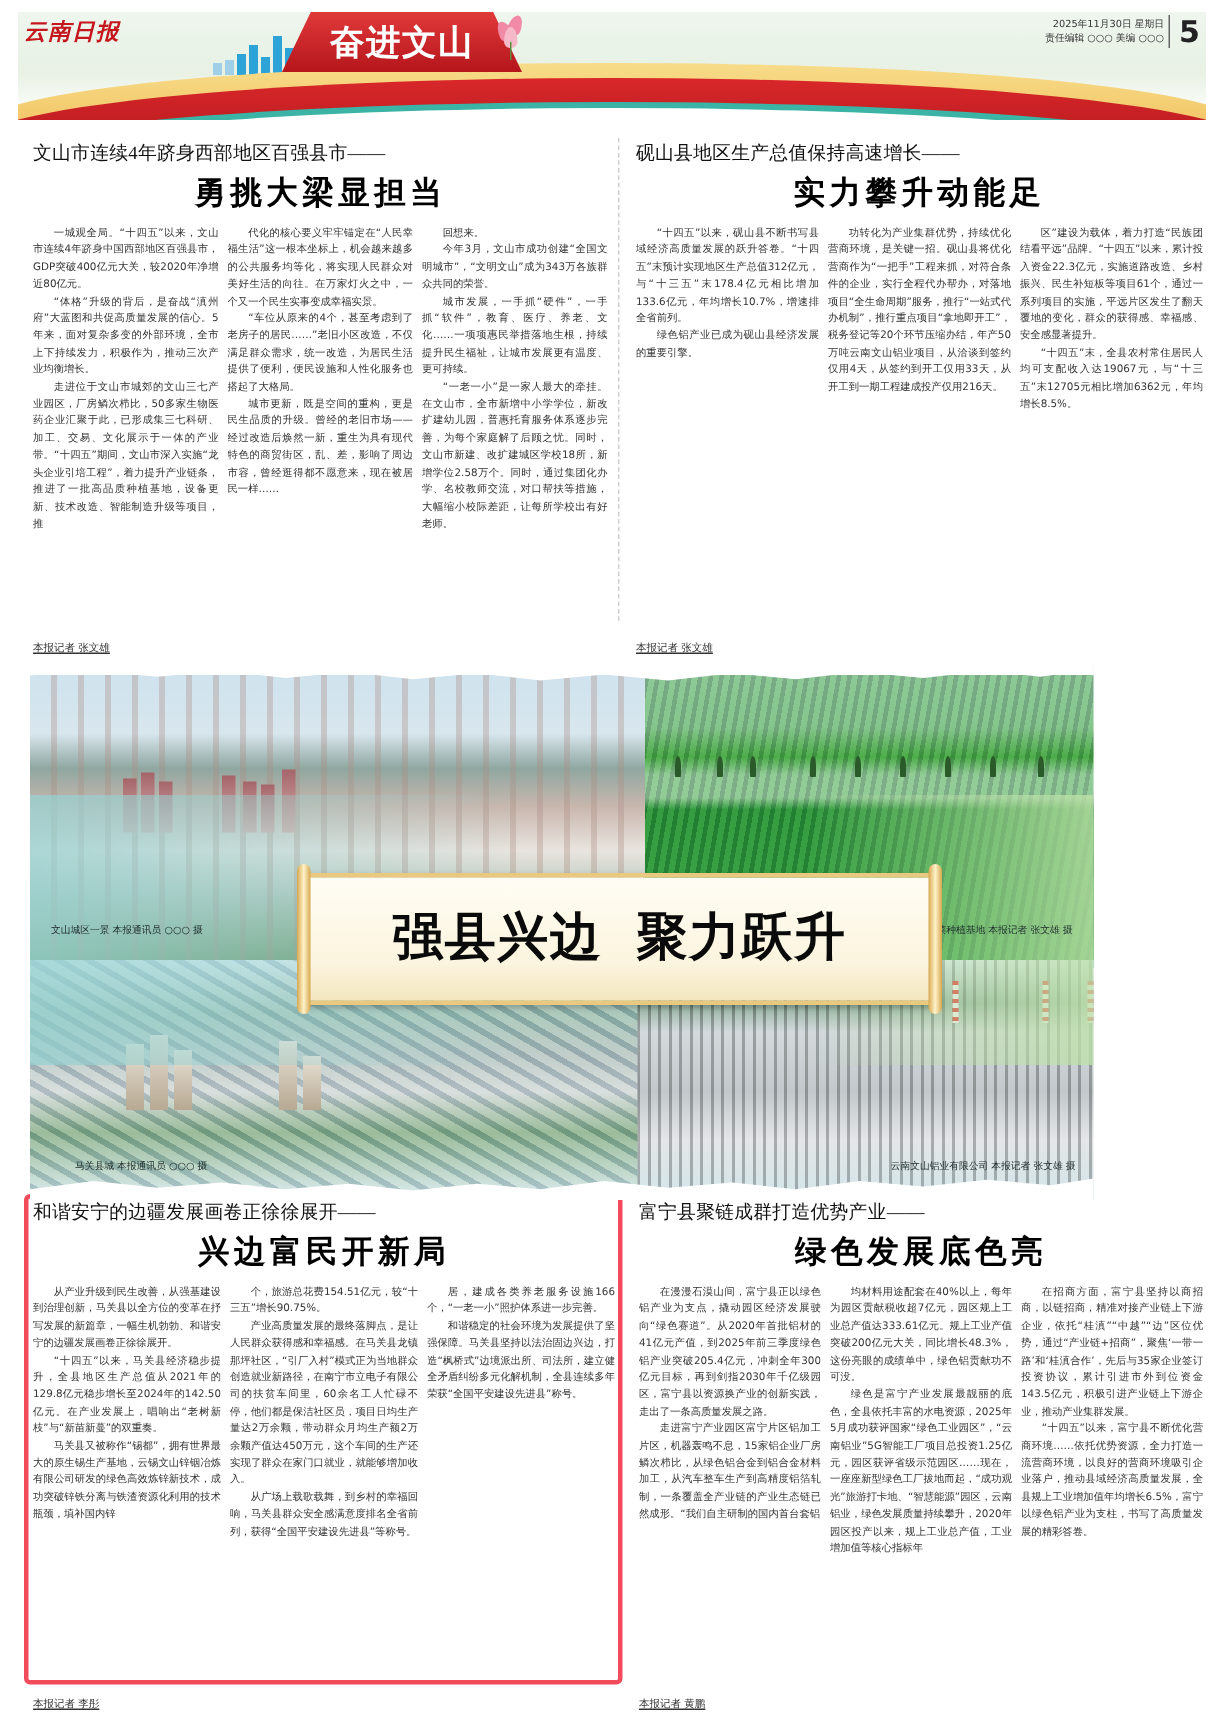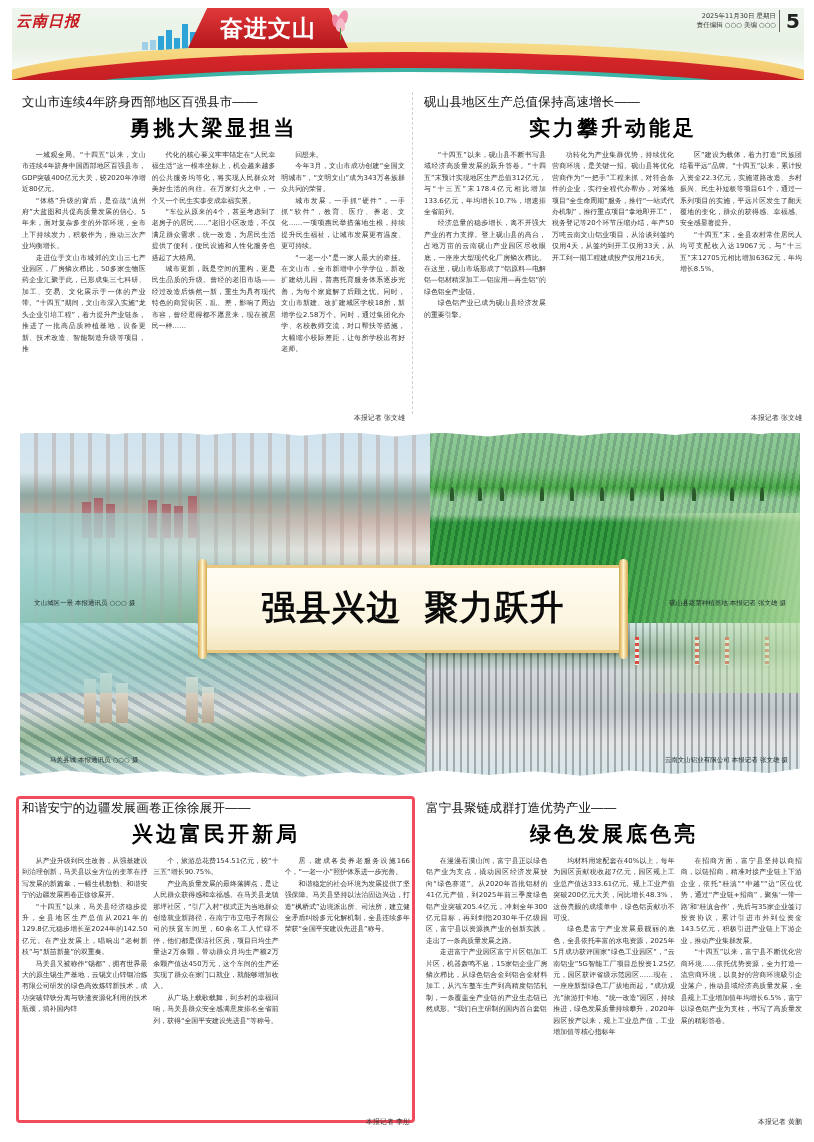--- a/index.html
+++ b/index.html
@@ -19,39 +19,39 @@
   .section-tab { position: absolute; left: 188px; top: 8px; width: 160px; height: 40px; z-index: 3; }
   .section-tab .trap { position: absolute; inset: 0; background: linear-gradient(180deg, #e0393a, #b5161b); clip-path: polygon(12% 0, 88% 0, 100% 100%, 0 100%); }
   .section-tab .label { position: absolute; left: 0; right: 0; top: 5px; text-align: center; color: #fff; font-family: "DejaVu Sans", sans-serif; font-weight: bold; font-size: 23px; letter-spacing: 1px; }
   .flower { position: absolute; left: 332px; top: 10px; width: 18px; height: 28px; z-index: 3; }
   .flower .petal { position: absolute; width: 9px; height: 14px; border-radius: 50% 50% 50% 50% / 70% 70% 30% 30%; background: #f08aa6; }
   .date-block { position: absolute; right: 38px; top: 12px; text-align: right; font-family: "DejaVu Sans", sans-serif; font-size: 6.5px; line-height: 9px; color: #333; z-index: 3; }
   .page-num { position: absolute; right: 14px; top: 10px; font-family: "DejaVu Sans", sans-serif; font-weight: bold; font-size: 20px; color: #222; z-index: 3; padding-left: 6px; border-left: 1px solid #666; line-height: 22px; }
 
   
   .article { position: absolute; }
-  .kicker { font-family: Liberation Sans, sans-serif; font-size: 12.5px; color: #111; letter-spacing: 0.2px; white-space: nowrap; }
+  .kicker { font-family: Liberation Serif, serif; font-size: 12.5px; color: #111; letter-spacing: 0.2px; white-space: nowrap; }
   .headline { font-family: "DejaVu Sans", sans-serif; font-weight: bold; font-size: 21px; color: #000; text-align: center; letter-spacing: 3px; margin-top: 3px; }
   .body-cols { display: flex; gap: 6px; margin-top: 8px; }
   .col { flex: 1; font-family: "DejaVu Sans", sans-serif; font-size: 6.9px; line-height: 11.4px; color: #333; text-align: justify; overflow: hidden; }
   .col p { text-indent: 2em; }
-  .byline { text-align: right; font-family: "DejaVu Sans", sans-serif; font-size: 7px; color: #333; margin-top: 5px; }
+  .byline { text-align: left; font-family: "DejaVu Sans", sans-serif; font-size: 7px; color: #333; margin-top: 19px; text-decoration: underline; }
   .vdivider { position: absolute; left: 412px; top: 92px; height: 322px; border-left: 1px dashed #cfcfcf; }
 
   #a1 { left: 22px; top: 94px; width: 383px; }
   #a2 { left: 424px; top: 94px; width: 378px; }
   #a3 { left: 22px; top: 800px; width: 388px; }
   #a4 { left: 426px; top: 800px; width: 376px; }
   #a1 .body-cols, #a2 .body-cols { height: 258px; }
   #a3 .body-cols, #a4 .body-cols { height: 256px; }
 
   .highlight-box { position: absolute; left: 16px; top: 796px; width: 399px; height: 327px; border: 3px solid #f24c5c; border-radius: 4px; }
 
   
-  .photo-band { position: absolute; left: 20px; top: 423px; width: 780px; height: 360px; overflow: hidden; }
+  .photo-band { position: absolute; left: 20px; top: 440px; width: 709px; height: 360px; overflow: hidden; }
   .photo-band .torn-top { position: absolute; left: 0; right: 0; top: 0; height: 16px; background: #fff; z-index: 4;
     clip-path: polygon(0 0,100% 0,100% 40%,95% 70%,90% 45%,84% 75%,78% 50%,72% 80%,66% 55%,60% 85%,54% 60%,48% 85%,42% 55%,36% 80%,30% 50%,24% 75%,18% 45%,12% 70%,6% 45%,0 65%);
     filter: drop-shadow(0 2px 2px rgba(0,0,0,.4)); }
   .photo-band .torn-bottom { position: absolute; left: 0; right: 0; bottom: 0; height: 18px; background: #fff; z-index: 4;
     clip-path: polygon(0 60%,6% 30%,12% 55%,18% 35%,24% 60%,30% 40%,36% 65%,42% 40%,48% 60%,54% 30%,60% 55%,66% 35%,72% 60%,78% 30%,84% 50%,90% 25%,96% 45%,100% 20%,100% 100%,0 100%); }
   .ph { position: absolute; }
   .ph-city { left: 0; top: 10px; width: 420px; height: 195px;
     background:
       repeating-linear-gradient(90deg, rgba(255,255,255,.0) 0 14px, rgba(170,140,130,.35) 14px 18px),
       linear-gradient(180deg, #cfe3ee 0%, #d8e6ee 20%, #8fa7a0 32%, #c9b7ae 45%, #e9e4df 60%, #b6c8bb 75%, #6d9a6b 100%); }
@@ -146,21 +146,20 @@
 </article>
 
 <div class="vdivider"></div>
 
 <article class="article" id="a2">
   <div class="kicker">砚山县地区生产总值保持高速增长——</div>
   <h2 class="headline">实力攀升动能足</h2>
   <div class="body-cols">
     <div class="col">
         <p>“十四五”以来，砚山县不断书写县域经济高质量发展的跃升答卷。“十四五”末预计实现地区生产总值312亿元，与“十三五”末178.4亿元相比增加133.6亿元，年均增长10.7%，增速排全省前列。</p>
-        <p>经济总量的稳步增长，离不开强大产业的有力支撑。登上砚山县的高台，占地万亩的云南砚山产业园区尽收眼底，一座座大型现代化厂房鳞次栉比。在这里，砚山市场形成了“铝原料—电解铝—铝材精深加工—铝应用—再生铝”的绿色铝全产业链。</p>
         <p>绿色铝产业已成为砚山县经济发展的重要引擎。</p>
       </div>
     <div class="col">
         <p>功转化为产业集群优势，持续优化营商环境，是关键一招。砚山县将优化营商作为“一把手”工程来抓，对符合条件的企业，实行全程代办帮办，对落地项目“全生命周期”服务，推行“一站式代办机制”，推行重点项目“拿地即开工”，税务登记等20个环节压缩办结，年产50万吨云南文山铝业项目，从洽谈到签约仅用4天，从签约到开工仅用33天，从开工到一期工程建成投产仅用216天。</p>
       </div>
     <div class="col">
         <p>区”建设为载体，着力打造“民族团结看平远”品牌。“十四五”以来，累计投入资金22.3亿元，实施道路改造、乡村振兴、民生补短板等项目61个，通过一系列项目的实施，平远片区发生了翻天覆地的变化，群众的获得感、幸福感、安全感显著提升。</p>
         <p>“十四五”末，全县农村常住居民人均可支配收入达19067元，与“十三五”末12705元相比增加6362元，年均增长8.5%。</p>
       </div>
   </div>
@@ -247,21 +246,21 @@
 <article class="article" id="a4">
   <div class="kicker">富宁县聚链成群打造优势产业——</div>
   <h2 class="headline">绿色发展底色亮</h2>
   <div class="body-cols">
     <div class="col">
         <p>在漫漫石漠山间，富宁县正以绿色铝产业为支点，撬动园区经济发展驶向“绿色赛道”。从2020年首批铝材的41亿元产值，到2025年前三季度绿色铝产业突破205.4亿元，冲刺全年300亿元目标，再到剑指2030年千亿级园区，富宁县以资源换产业的创新实践，走出了一条高质量发展之路。</p>
         <p>走进富宁产业园区富宁片区铝加工片区，机器轰鸣不息，15家铝企业厂房鳞次栉比，从绿色铝合金到铝合金材料加工，从汽车整车生产到高精度铝箔轧制，一条覆盖全产业链的产业生态链已然成形。“我们自主研制的国内首台套铝</p>
       </div>
     <div class="col">
         <p>均材料用途配套在40%以上，每年为园区贡献税收超7亿元，园区规上工业总产值达333.61亿元。规上工业产值突破200亿元大关，同比增长48.3%，这份亮眼的成绩单中，绿色铝贡献功不可没。</p>
-        <p>绿色是富宁产业发展最靓丽的底色，全县依托丰富的水电资源，2025年5月成功获评国家“绿色工业园区”，“云南铝业”5G智能工厂项目总投资1.25亿元，园区获评省级示范园区……现在，一座座新型绿色工厂拔地而起，“成功观光”旅游打卡地、“统一改造”园区，持续推进，绿色发展质量持续攀升，2020年园区投产以来，规上工业总产值，工业增加值等核心指标年</p>
+        <p>绿色是富宁产业发展最靓丽的底色，全县依托丰富的水电资源，2025年5月成功获评国家“绿色工业园区”，“云南铝业”5G智能工厂项目总投资1.25亿元，园区获评省级示范园区……现在，一座座新型绿色工厂拔地而起，“成功观光”旅游打卡地、“智慧能源”园区，云南铝业，绿色发展质量持续攀升，2020年园区投产以来，规上工业总产值，工业增加值等核心指标年</p>
       </div>
     <div class="col">
         <p>在招商方面，富宁县坚持以商招商，以链招商，精准对接产业链上下游企业，依托“桂滇”“中越”“边”区位优势，通过“产业链+招商”，聚焦‘一带一路’和‘桂滇合作’，先后与35家企业签订投资协议，累计引进市外到位资金143.5亿元，积极引进产业链上下游企业，推动产业集群发展。</p>
         <p>“十四五”以来，富宁县不断优化营商环境……依托优势资源，全力打造一流营商环境，以良好的营商环境吸引企业落户，推动县域经济高质量发展，全县规上工业增加值年均增长6.5%，富宁以绿色铝产业为支柱，书写了高质量发展的精彩答卷。</p>
       </div>
   </div>
   <div class="byline">本报记者 黄鹏</div>
 </article>
 
 </body></html>

